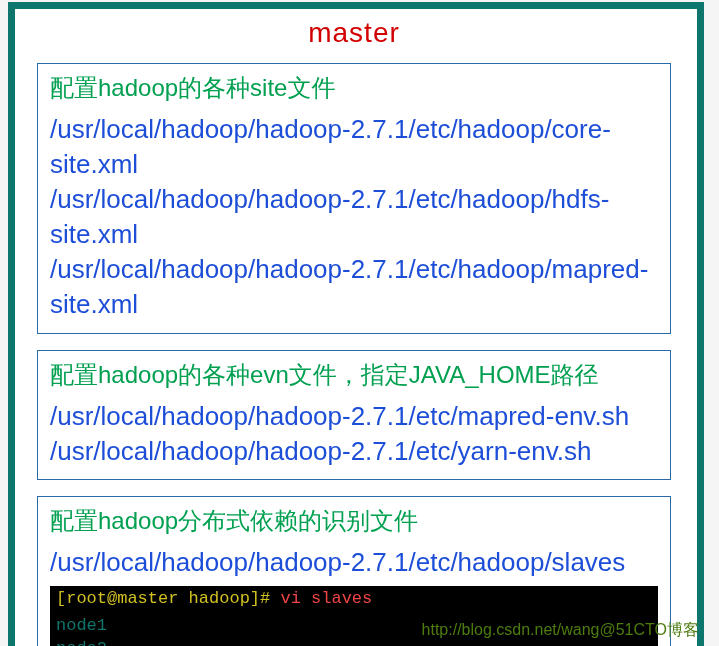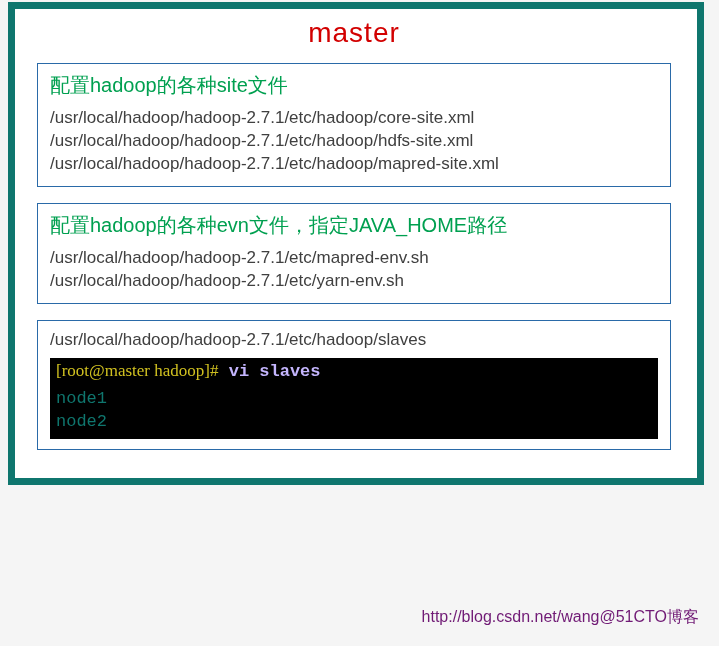--- a/index.html
+++ b/index.html
@@ -27,53 +27,51 @@
       padding: 8px 0 14px 0;
       letter-spacing: 1px;
     }
     .section {
       border: 1px solid #2a6aa8;
       margin: 0 22px 16px 22px;
       padding: 8px 12px 10px 12px;
     }
     .section-header {
       color: #00a050;
-      font-size: 20px;
+      font-size: 24px;
       margin-bottom: 8px;
     }
     .path-line {
-      font-size: 17px;
-      color: #404040;
+      font-size: 26px;
+      color: #1d4ed8;
       line-height: 1.35;
       font-family: Arial, sans-serif;
     }
     .terminal {
       background: #000;
       font-family: "Courier New", monospace;
       font-size: 17px;
       line-height: 1.35;
       padding: 2px 6px 6px 6px;
       margin-top: 6px;
     }
     .term-yellow {
       color: #d0c020;
-      font-family: Liberation Serif, serif;
     }
     .term-white {
-      color: #c4b5fd;
-      font-weight: bold;
+      color: #ef4444;
     }
     .term-green {
       color: #0f766e;
     }
     .watermark {
       position: absolute;
-      bottom: 18px;
+      bottom: 5px;
       right: 20px;
-      color: #701a75;
+      color: #4d7c0f;
       font-size: 16px;
       font-family: Arial, sans-serif;
     }
   </style>
 </head>
 <body>
 
 <div class="outer-box">
   <div class="title">master</div>
 
@@ -84,20 +82,21 @@
     <div class="path-line">/usr/local/hadoop/hadoop-2.7.1/etc/hadoop/mapred-site.xml</div>
   </div>
 
   <div class="section">
     <div class="section-header">配置hadoop的各种evn文件，指定JAVA_HOME路径</div>
     <div class="path-line">/usr/local/hadoop/hadoop-2.7.1/etc/mapred-env.sh</div>
     <div class="path-line">/usr/local/hadoop/hadoop-2.7.1/etc/yarn-env.sh</div>
   </div>
 
   <div class="section">
+    <div class="section-header">配置hadoop分布式依赖的识别文件</div>
     <div class="path-line">/usr/local/hadoop/hadoop-2.7.1/etc/hadoop/slaves</div>
     <div class="terminal">
       <div>
         <span class="term-yellow">[root@master hadoop]#</span><span class="term-white"> vi slaves</span>
       </div>
       <div style="height:4px"></div>
       <div class="term-green">node1</div>
       <div class="term-green">node2</div>
     </div>
   </div>

